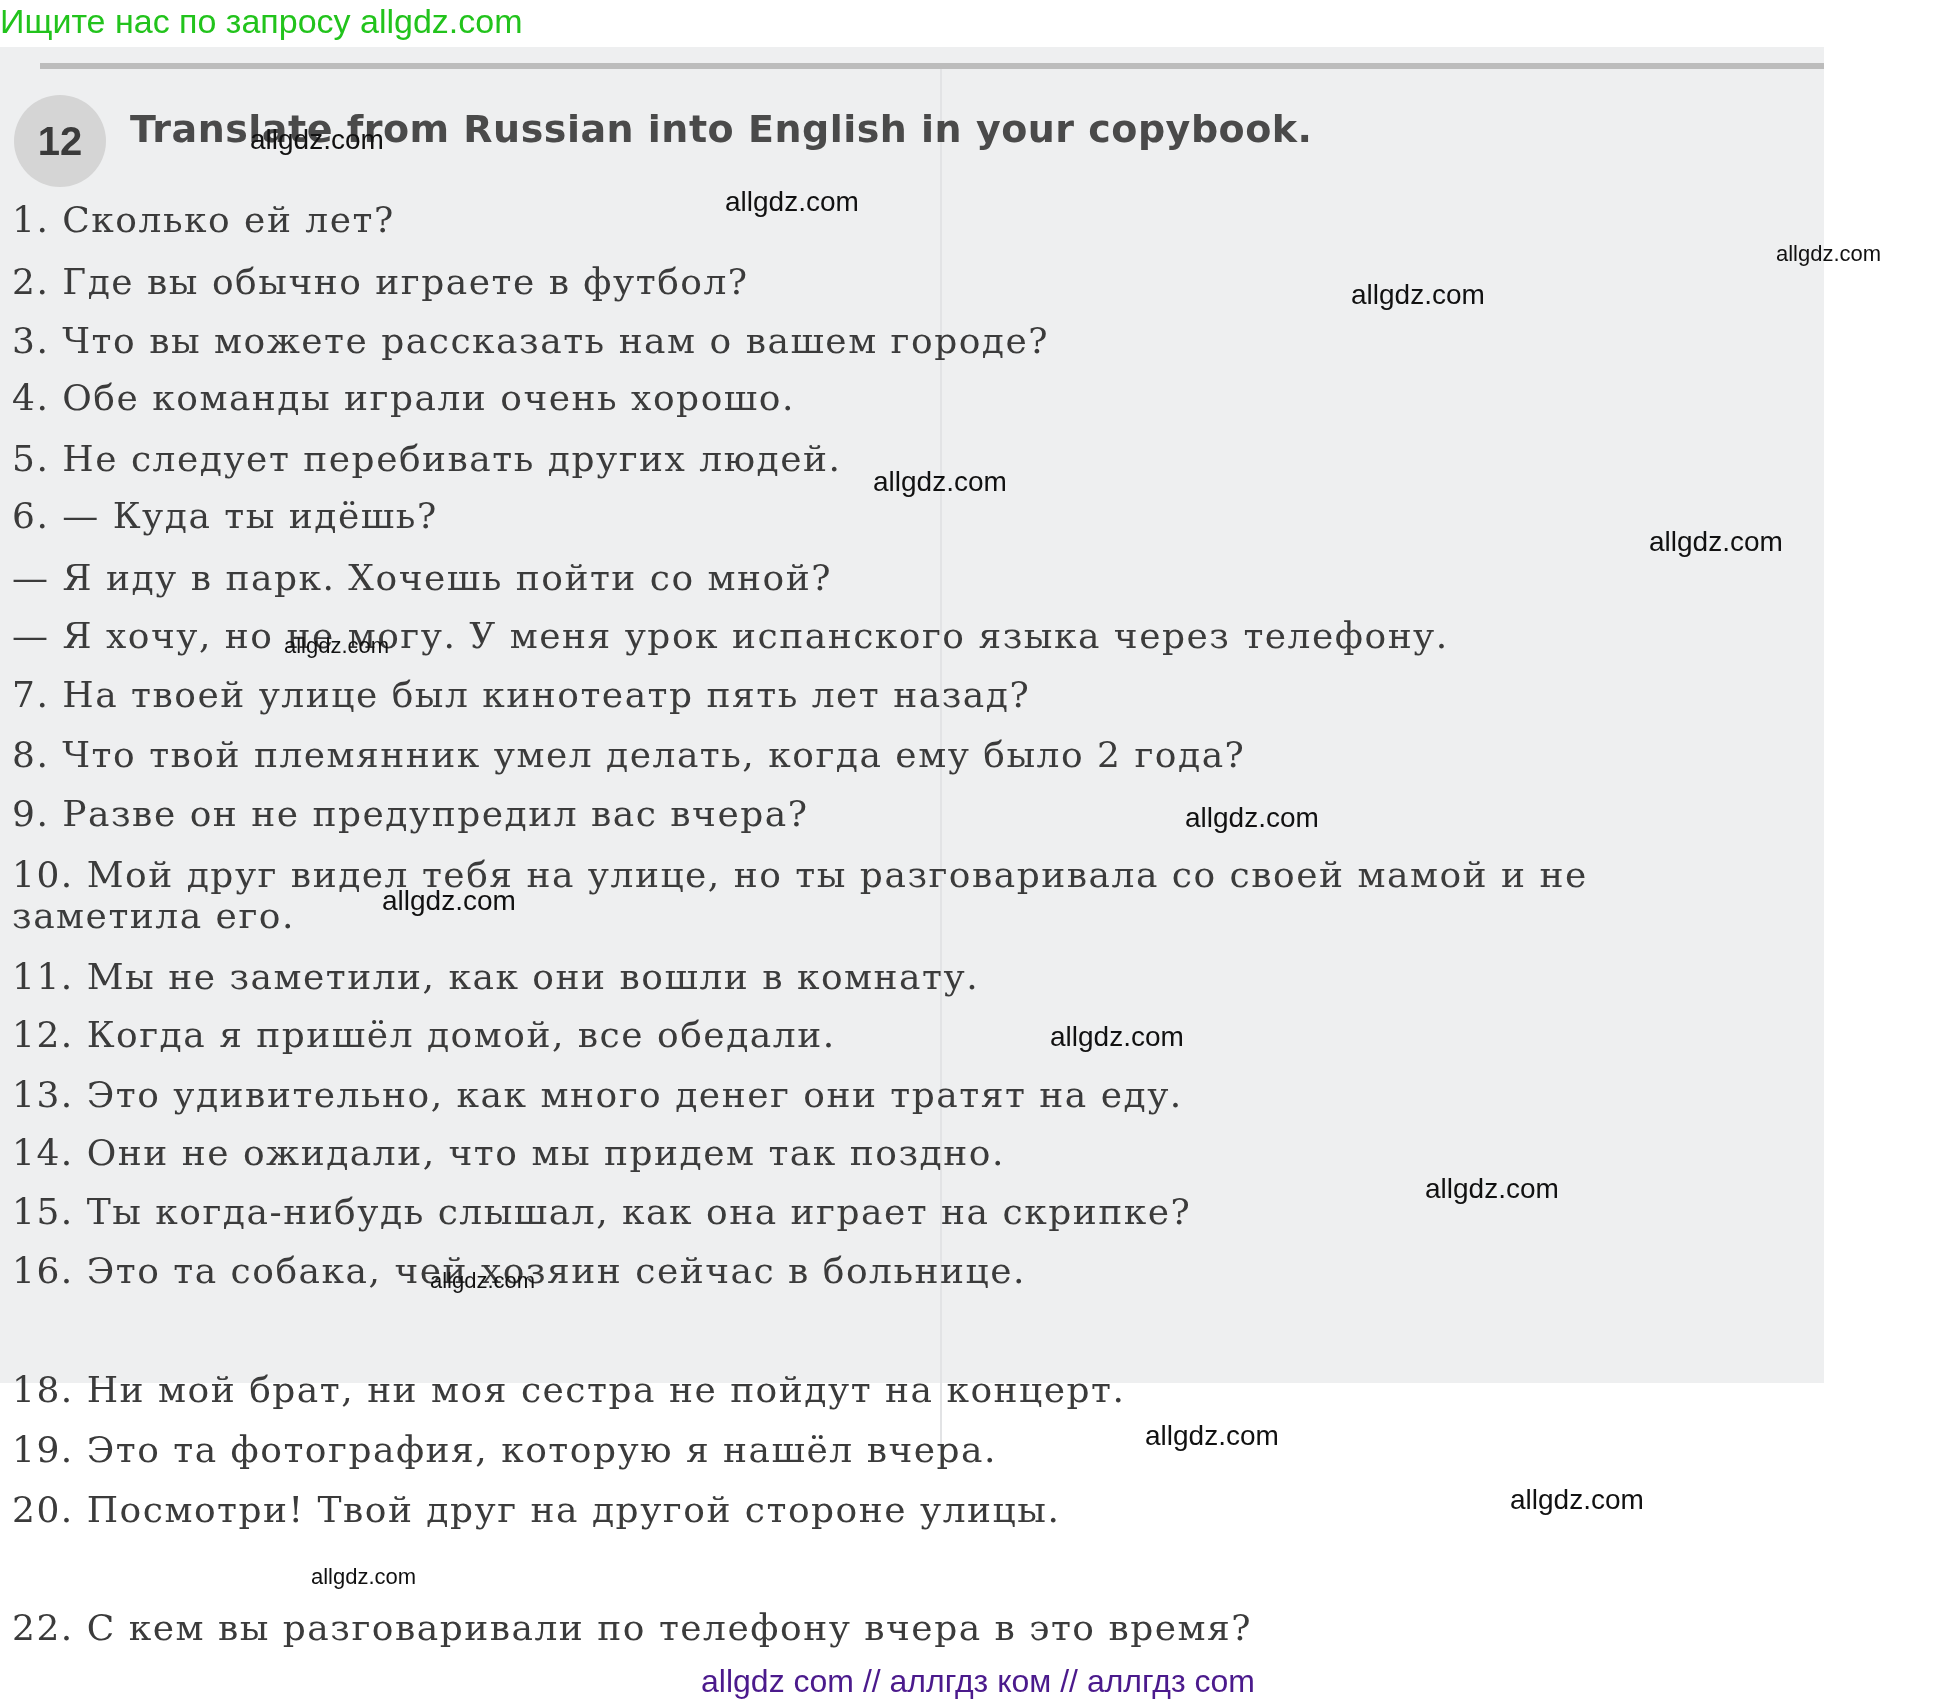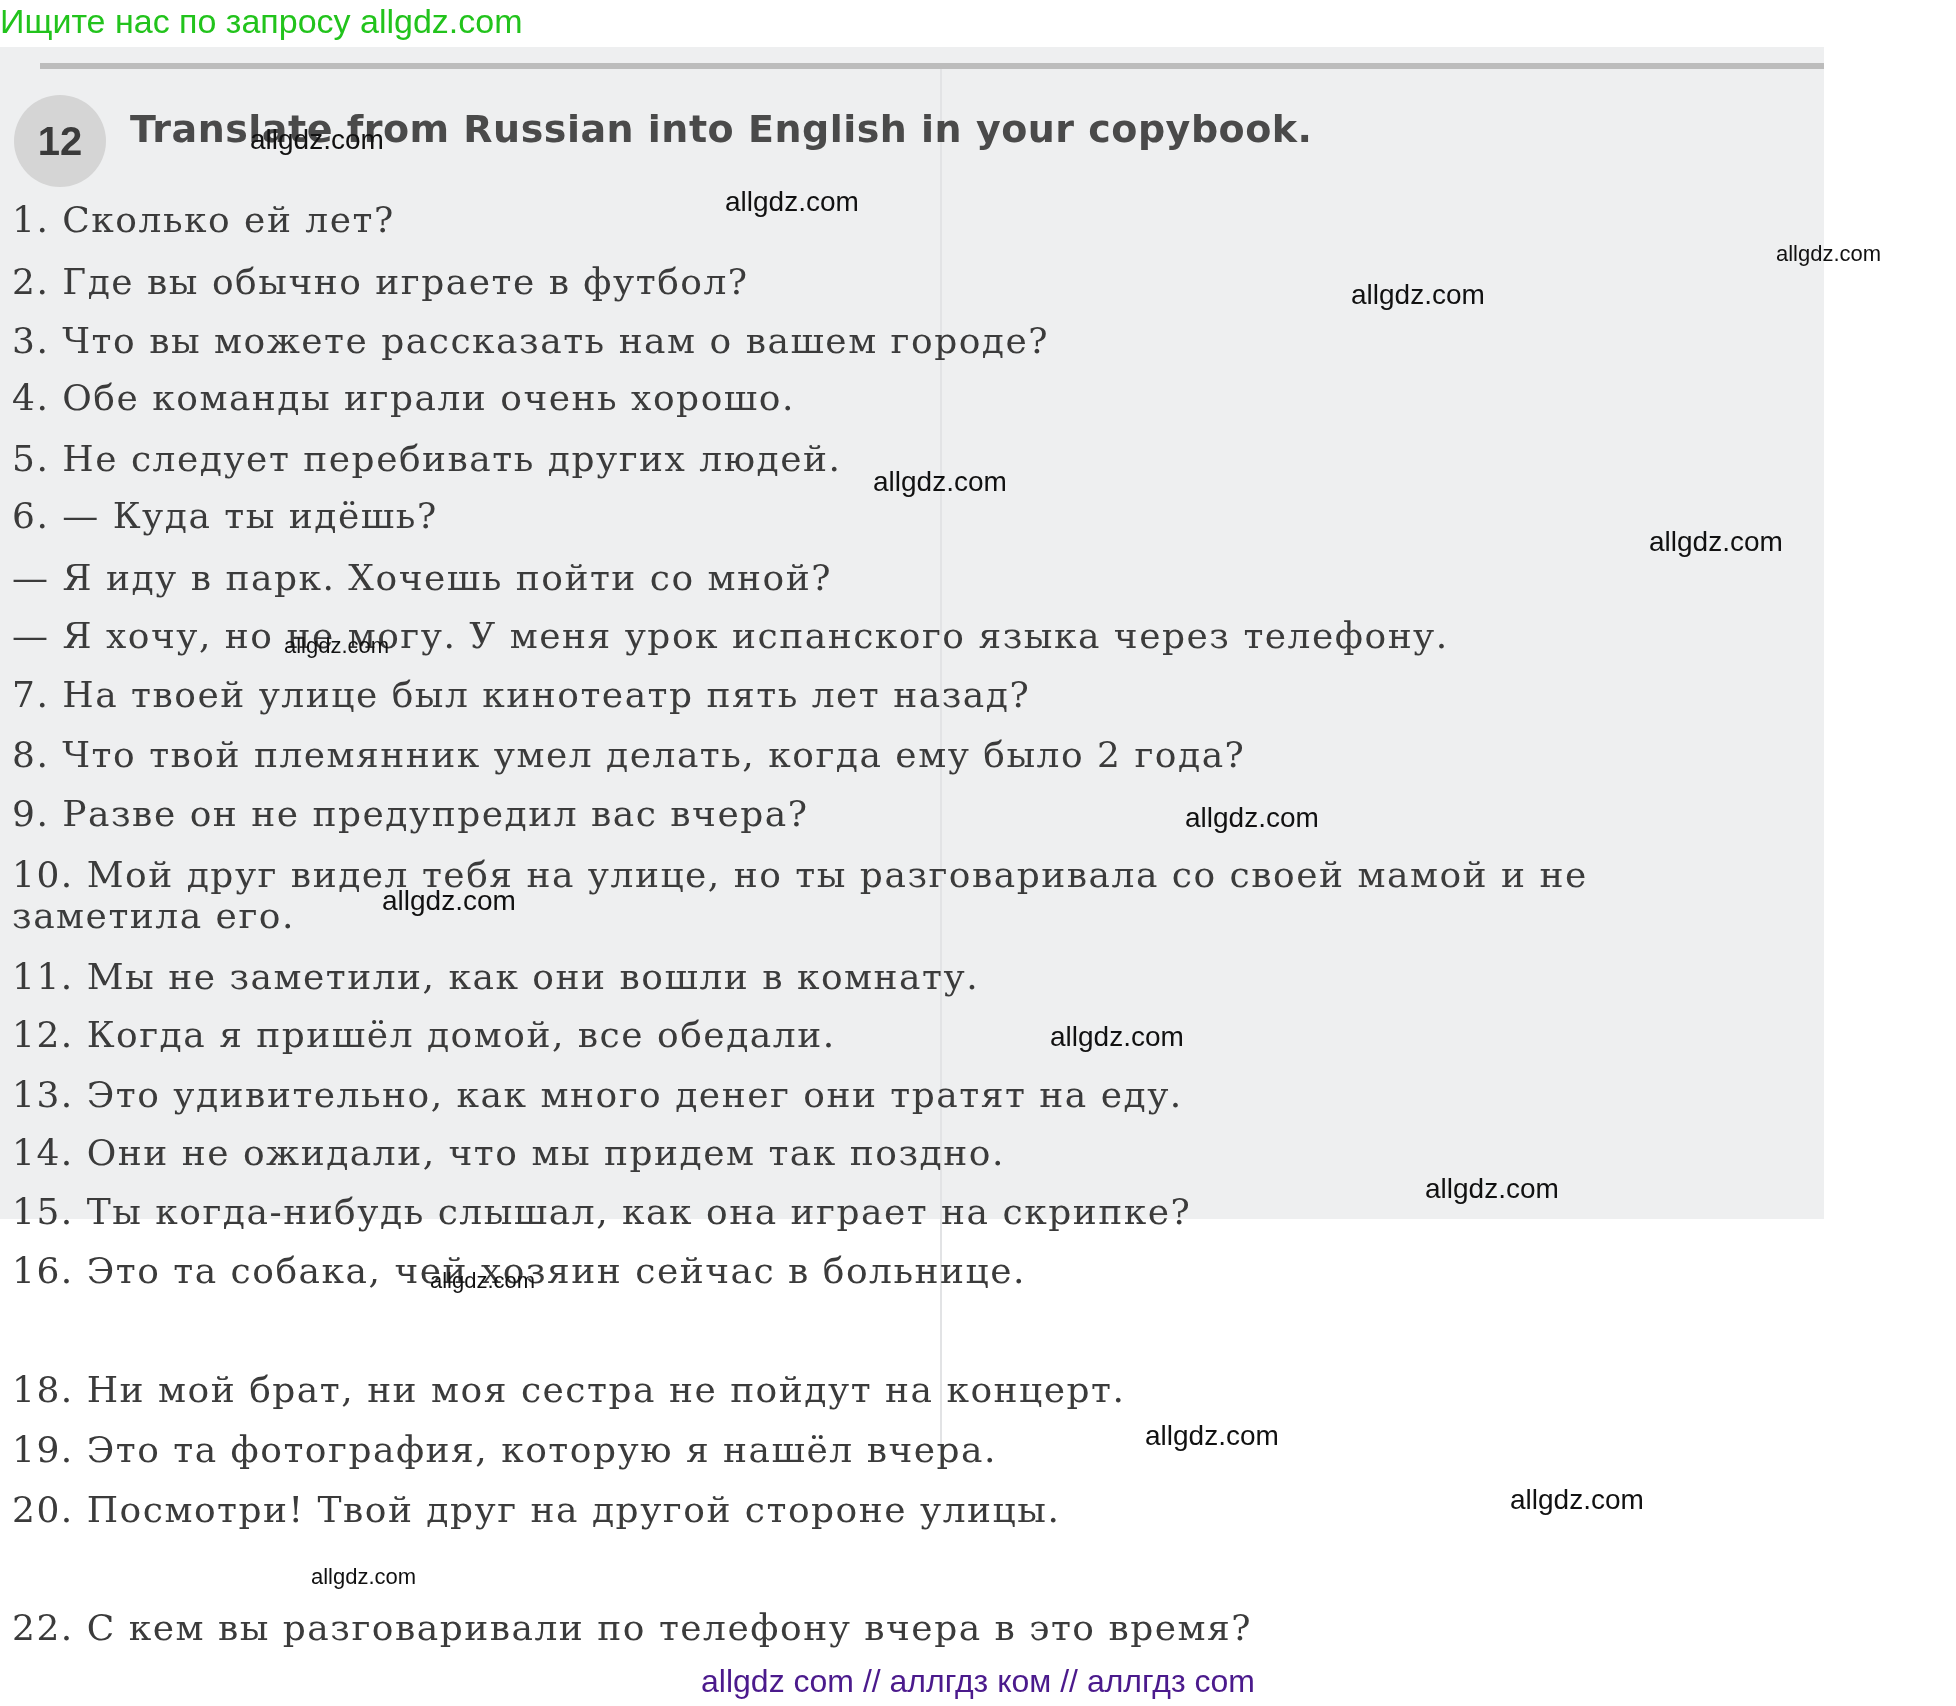--- a/index.html
+++ b/index.html
@@ -7,21 +7,21 @@
     width:1956px; height:1706px; position:relative; overflow:hidden;
     background:#ffffff;
     font-family:"Liberation Serif", serif;
   }
   .top-banner {
     position:absolute; left:0; top:0; width:1956px; height:47px;
     font-family:"Liberation Sans", sans-serif;
     font-size:34px; line-height:42px; color:#22c31c;
   }
   .page {
-    position:absolute; left:0; top:47px; width:1824px; height:1172px;
+    position:absolute; left:0; top:47px; width:1824px; height:1336px;
     background:#eeeff0;
   }
   .ghost-col {
     position:absolute; left:940px; top:20px; width:2px; height:1400px;
     background:#e2e3e5;
   }
   .rule {
     position:absolute; left:40px; top:16px; width:1784px; height:6px;
     background:#bcbcbc;
   }

